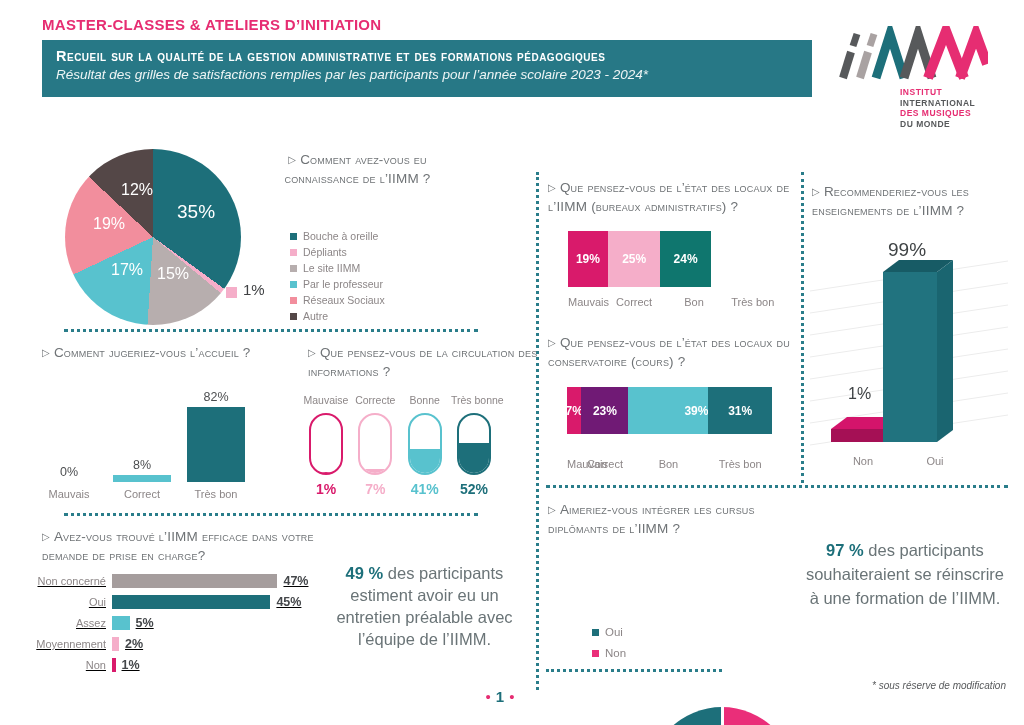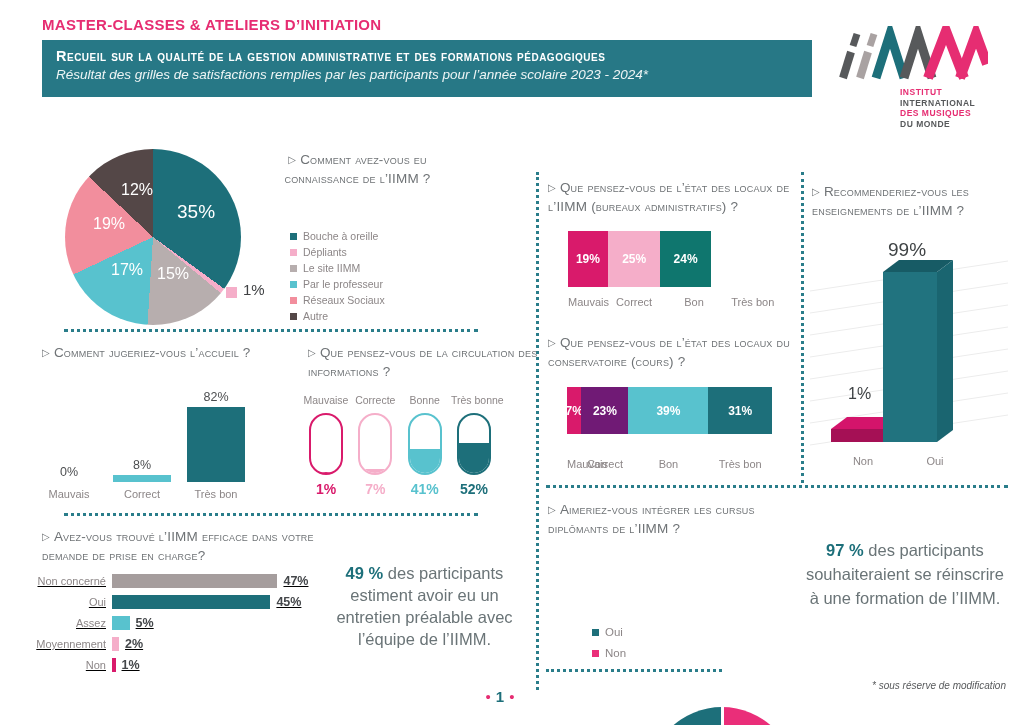--- a/index.html
+++ b/index.html
@@ -285,21 +285,21 @@
   <div class="abs q" style="left:548px; top:333px; width:255px;">
     <span class="bullet">▷</span><span>Que pensez-vous de l’état des locaux du conservatoire (cours) ?</span>
   </div>
   <div class="abs stack" style="left:567px; top:387px; width:205px; height:47px;">
     <div class="seg" style="background-color: rgb(217, 26, 107); width: 7%;">
         <span>7%</span>
       </div>
     <div class="seg" style="background-color: #701a75; width: 23%;">
         <span>23%</span>
       </div>
-    <div class="seg" style="background-color: rgb(88, 194, 206); width: 39%;">
+    <div class="seg" style="background-color: rgb(88, 194, 206); width: 39%; justify-content: flex-end;">
         <span>39%</span>
       </div>
     <div class="seg" style="background-color: rgb(29, 111, 122); width: 31%;">
         <span>31%</span>
       </div>
   </div>
   <div class="abs stack-labels" style="left:567px; top:458px; width:205px;">
     <div class="seg" style="width: 7%;">Mauvais</div>
     <div class="seg" style="width: 23%;">Correct</div>
     <div class="seg" style="width: 39%;">Bon</div>

